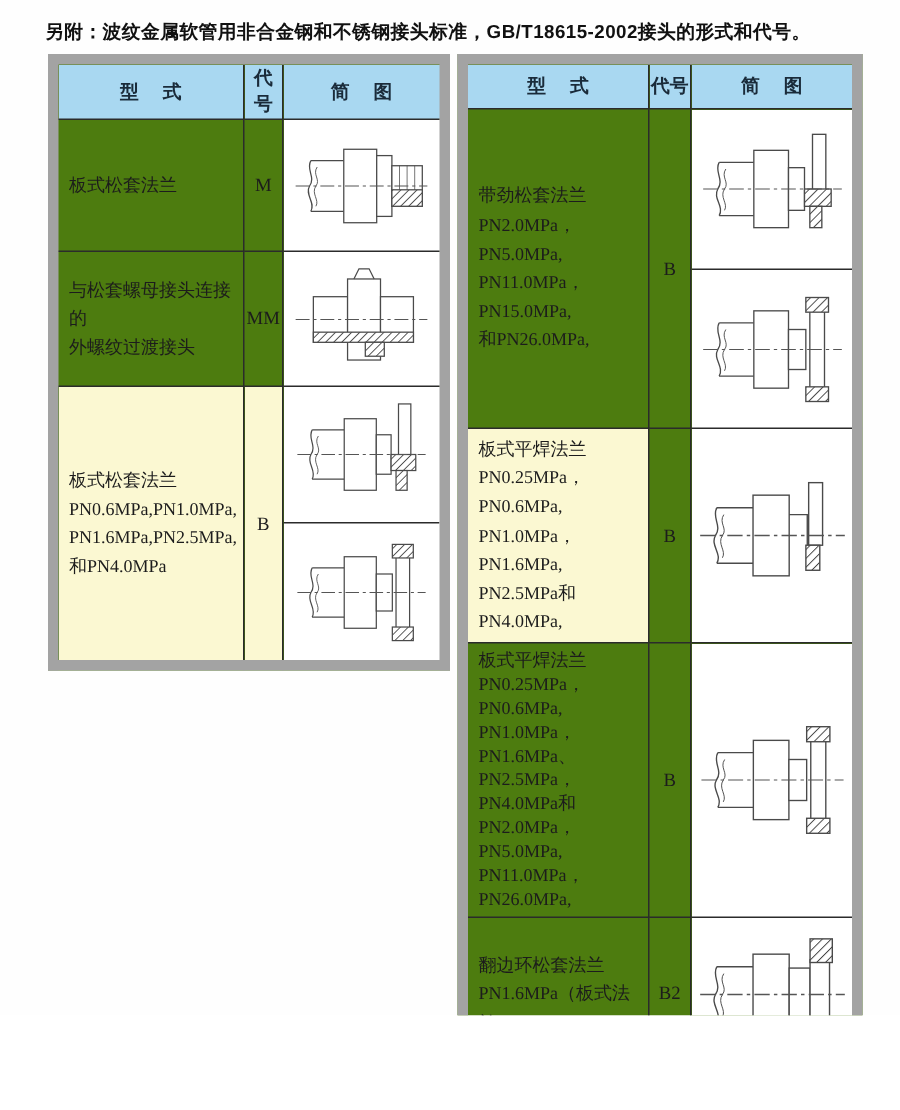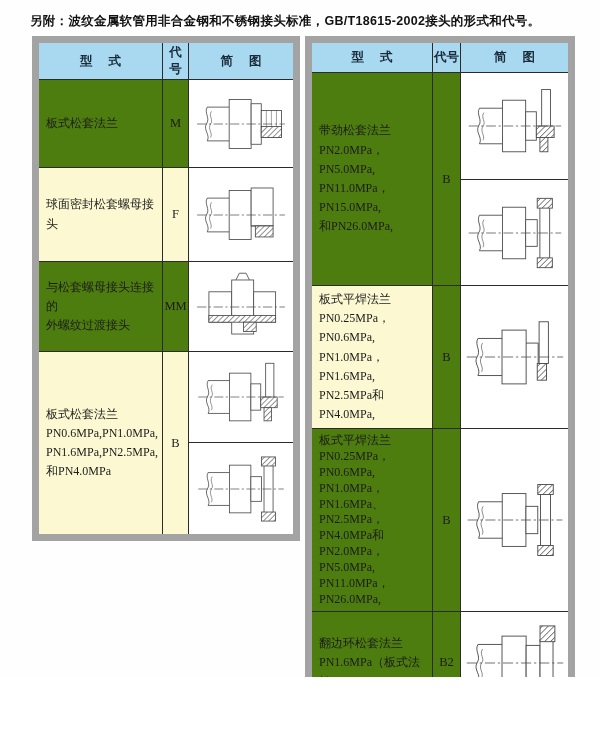--- a/index.html
+++ b/index.html
@@ -75,35 +75,20 @@
               <rect x="67" y="21" width="12" height="48"></rect>
               <rect x="79" y="29" width="24" height="32"></rect>
               <rect x="79" y="48" width="24" height="13" fill="url(#hx)"></rect>
               <path d="M85,29 V48 M91,29 V48 M97,29 V48" fill="none" stroke-width="0.6"></path>
             </g>
             <use href="#cline"></use>
           </svg>
         </td>
       </tr>
 
-      <tr style="height:94px" class="hl-full">
-        <td class="c-type">球面密封松套螺母接头</td>
-        <td class="c-code">F</td>
-        <td class="c-diag">
-          <svg class="dg" width="100" height="76" viewBox="0 0 110 90">
-            <g class="ln">
-              <use href="#hose"></use>
-              <rect x="67" y="13" width="26" height="45"></rect>
-              <path d="M67,58 H93" fill="none"></path>
-              <rect x="72" y="58" width="21" height="13" fill="url(#hx)"></rect>
-            </g>
-            <use href="#cline"></use>
-          </svg>
-        </td>
-      </tr>
 
       <tr style="height:90px">
         <td class="c-type">与松套螺母接头连接的
 外螺纹过渡接头</td>
         <td class="c-code">MM</td>
         <td class="c-diag">
           <svg class="dg" width="100" height="76" viewBox="0 0 110 90">
             <g class="ln">
               <rect x="17" y="27" width="27" height="36"></rect>
               <rect x="44" y="13" width="26" height="64"></rect>

